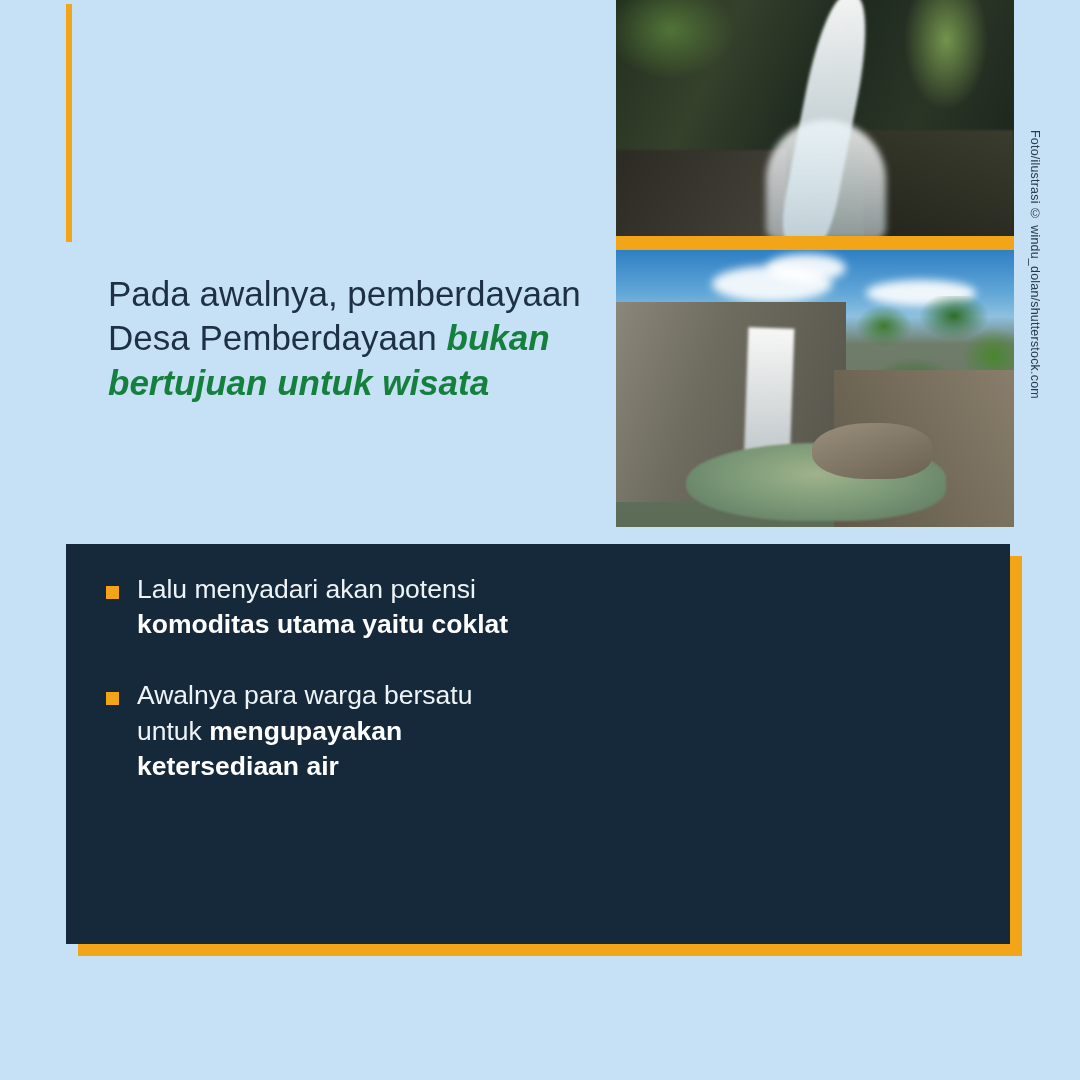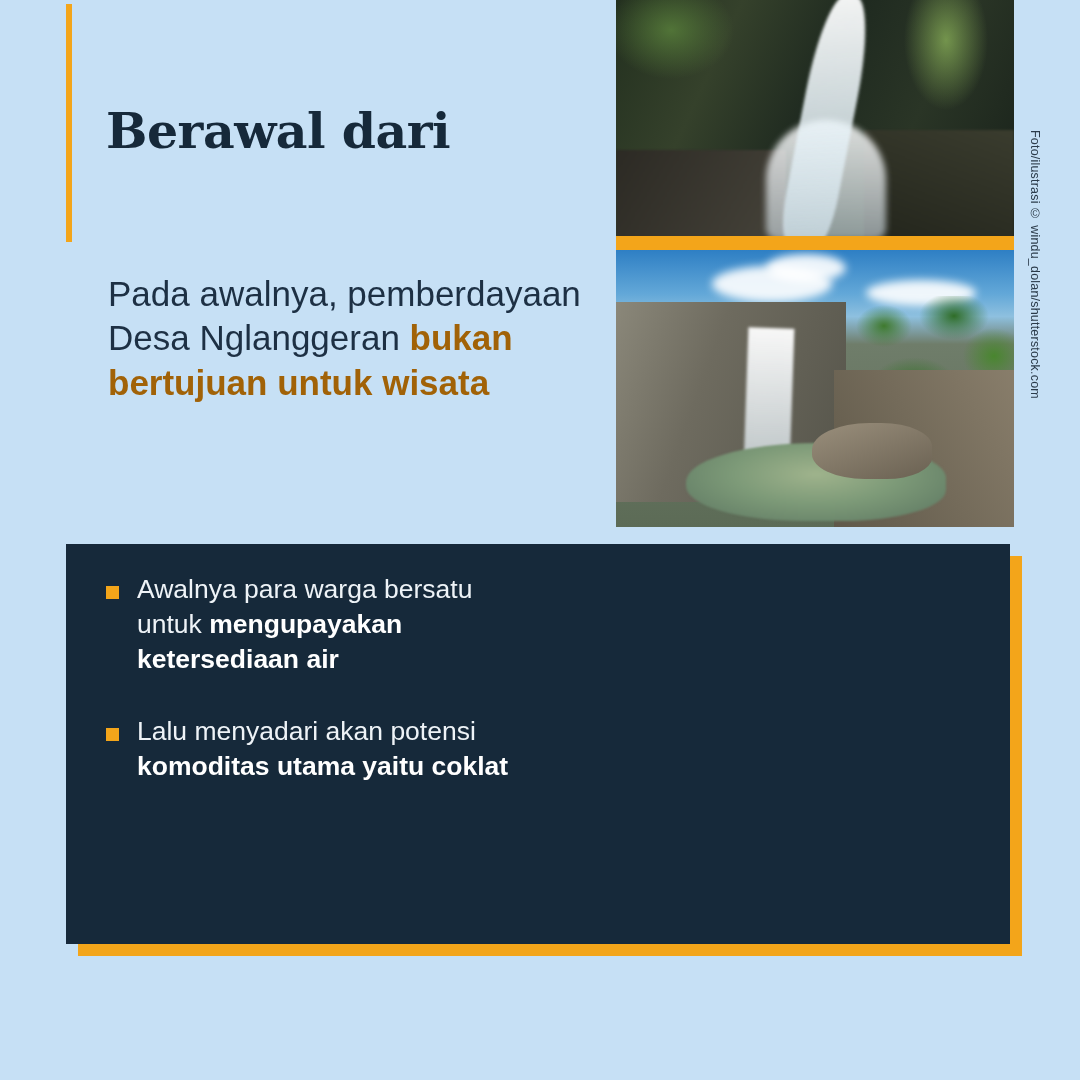--- a/index.html
+++ b/index.html
@@ -35,21 +35,21 @@
     letter-spacing: -0.5px;
   }
   .subtitle {
     position: absolute;
     left: 108px; top: 272px;
     width: 480px;
     font-size: 35px;
     line-height: 1.27;
     color: #1d3044;
   }
-  .subtitle b { font-weight: bold; color: #a16207; }
+  .subtitle b { font-weight: bold; color: #15803d; font-style: italic; }
 
   
   .photo-top {
     position: absolute;
     left: 616px; top: 0;
     width: 398px; height: 236px;
     overflow: hidden;
     background: #2b3a2a;
   }
   .photo-bottom {
@@ -196,25 +196,24 @@
   .footer { position:absolute; left:0; bottom:0; width:1080px; height:124px; }
 </style>
 </head>
 <body>
 
 <div class="header">
 
   <div class="accent-bar"></div>
 
   <div class="title">
-    <div>Berawal dari</div>
   </div>
 
   <div class="subtitle">
-    <span>Pada awalnya, pemberdayaan Desa Nglanggeran </span><b>bukan bertujuan untuk wisata</b>
+    <span>Pada awalnya, pemberdayaan Desa Pemberdayaan </span><b>bukan bertujuan untuk wisata</b>
   </div>
 
   <div class="photo-top">
     <div class="wf1">
       <div class="rock"></div>
       <div class="rock2"></div>
       <div class="fall2"></div>
       <div class="fall"></div>
     </div>
   </div>
@@ -237,25 +236,25 @@
 
   <div class="credit">Foto/ilustrasi © windu_dolan/shutterstock.com</div>
 </div>
 
 <div class="panel-shadow"></div>
 <div class="panel">
 
   <div class="col col-left">
     <div class="item">
       <span class="bullet"></span>
-      <div class="item-text"><span>Awalnya para warga bersatu untuk </span><b>mengupayakan ketersediaan air</b></div>
+      <div class="item-text"><span>Lalu menyadari akan potensi </span><b>komoditas utama yaitu coklat</b></div>
     </div>
     <div class="item">
       <span class="bullet"></span>
-      <div class="item-text"><span>Lalu menyadari akan potensi </span><b>komoditas utama yaitu coklat</b></div>
+      <div class="item-text"><span>Awalnya para warga bersatu untuk </span><b>mengupayakan ketersediaan air</b></div>
     </div>
   </div>
 
   <div class="col col-right">
   </div>
 </div>
 
 <div class="footer">
 
   

